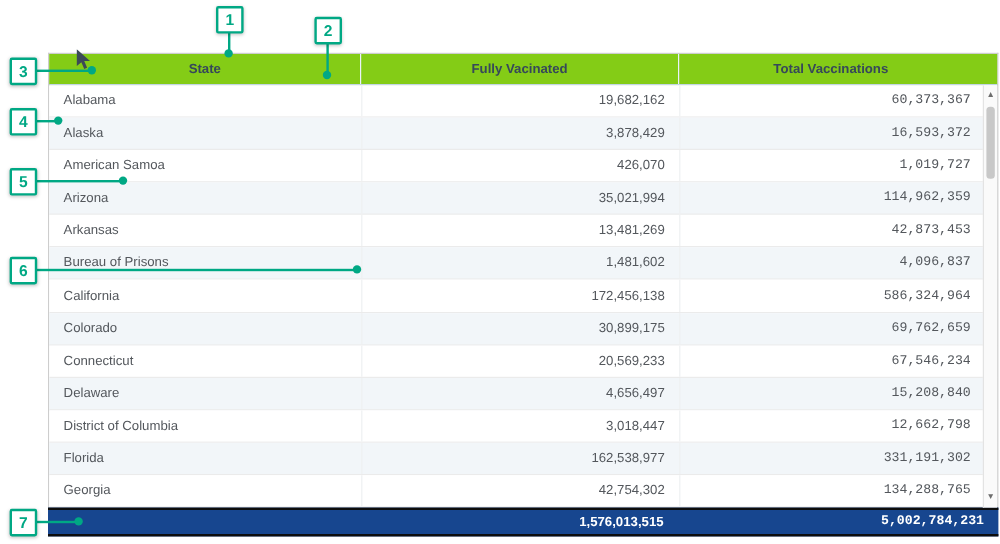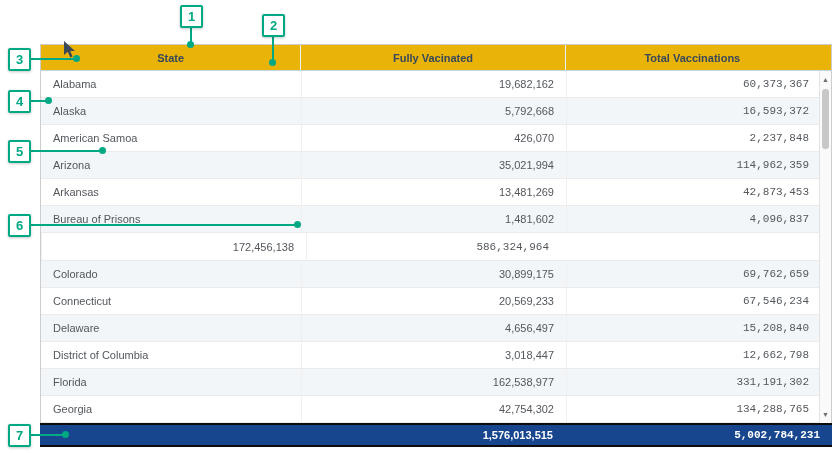--- a/index.html
+++ b/index.html
@@ -3,21 +3,21 @@
 <meta charset="utf-8">
 <style>
   * { margin:0; padding:0; box-sizing:border-box; }
   html,body { background:#ffffff; }
   body { font-family:"Liberation Sans", sans-serif; }
   .screen { position:relative; width:833px; height:453px; background:#ffffff; overflow:hidden; }
 
   
   .table-widget { position:absolute; left:40px; top:44px; width:792px; height:379px;
                   border:1px solid #cdcdcd; border-bottom:none; background:#fff; }
-  .thead { display:flex; height:26px; background:#eab308; border-bottom:1px solid #c3d5e6; }
+  .thead { display:flex; height:26px; background:#84cc16; border-bottom:1px solid #c3d5e6; }
   .th { display:flex; align-items:center; justify-content:center;
         font-size:11px; font-weight:bold; color:#36485a; }
   .th + .th { border-left:1px solid #e9f2fa; }
   .th.state { width:260px; }
   .th.fully { width:265px; }
   .th.total { width:255px; }
   .th.scroll-pad { width:12px; border-left:none; }
 
   .tbody { position:relative; height:400px; overflow:hidden; }
   .row { display:flex; height:27.08px; border-bottom:1px solid #ebebeb;
@@ -71,44 +71,45 @@
     </div>
 
     <div class="tbody">
         <div class="row">
     <div class="cell state">Alabama</div>
     <div class="cell fully">19,682,162</div>
     <div class="cell total">60,373,367</div>
   </div>
         <div class="row alt">
     <div class="cell state">Alaska</div>
-    <div class="cell fully">5,792,668</div>
+    <div class="cell fully">3,878,429</div>
     <div class="cell total">16,593,372</div>
   </div>
         <div class="row">
     <div class="cell state">American Samoa</div>
     <div class="cell fully">426,070</div>
-    <div class="cell total">2,237,848</div>
+    <div class="cell total">1,019,727</div>
   </div>
         <div class="row alt">
     <div class="cell state">Arizona</div>
     <div class="cell fully">35,021,994</div>
     <div class="cell total">114,962,359</div>
   </div>
         <div class="row">
     <div class="cell state">Arkansas</div>
     <div class="cell fully">13,481,269</div>
     <div class="cell total">42,873,453</div>
   </div>
         <div class="row alt">
     <div class="cell state">Bureau of Prisons</div>
     <div class="cell fully">1,481,602</div>
     <div class="cell total">4,096,837</div>
   </div>
         <div class="row">
+    <div class="cell state">California</div>
     <div class="cell fully">172,456,138</div>
     <div class="cell total">586,324,964</div>
   </div>
         <div class="row alt">
     <div class="cell state">Colorado</div>
     <div class="cell fully">30,899,175</div>
     <div class="cell total">69,762,659</div>
   </div>
         <div class="row">
     <div class="cell state">Connecticut</div>

